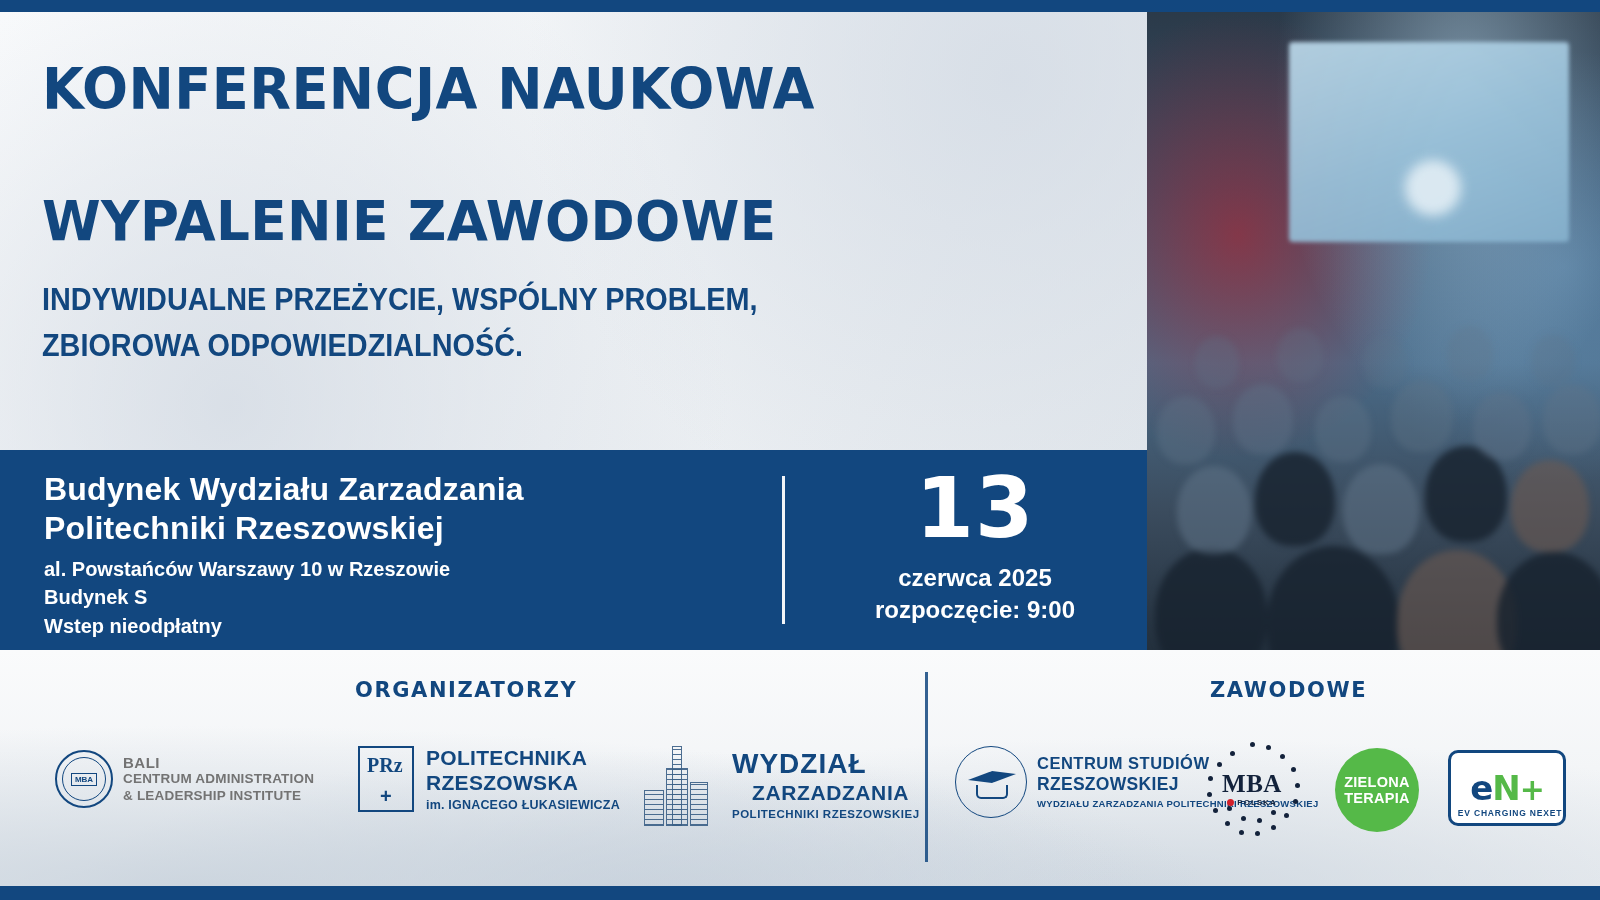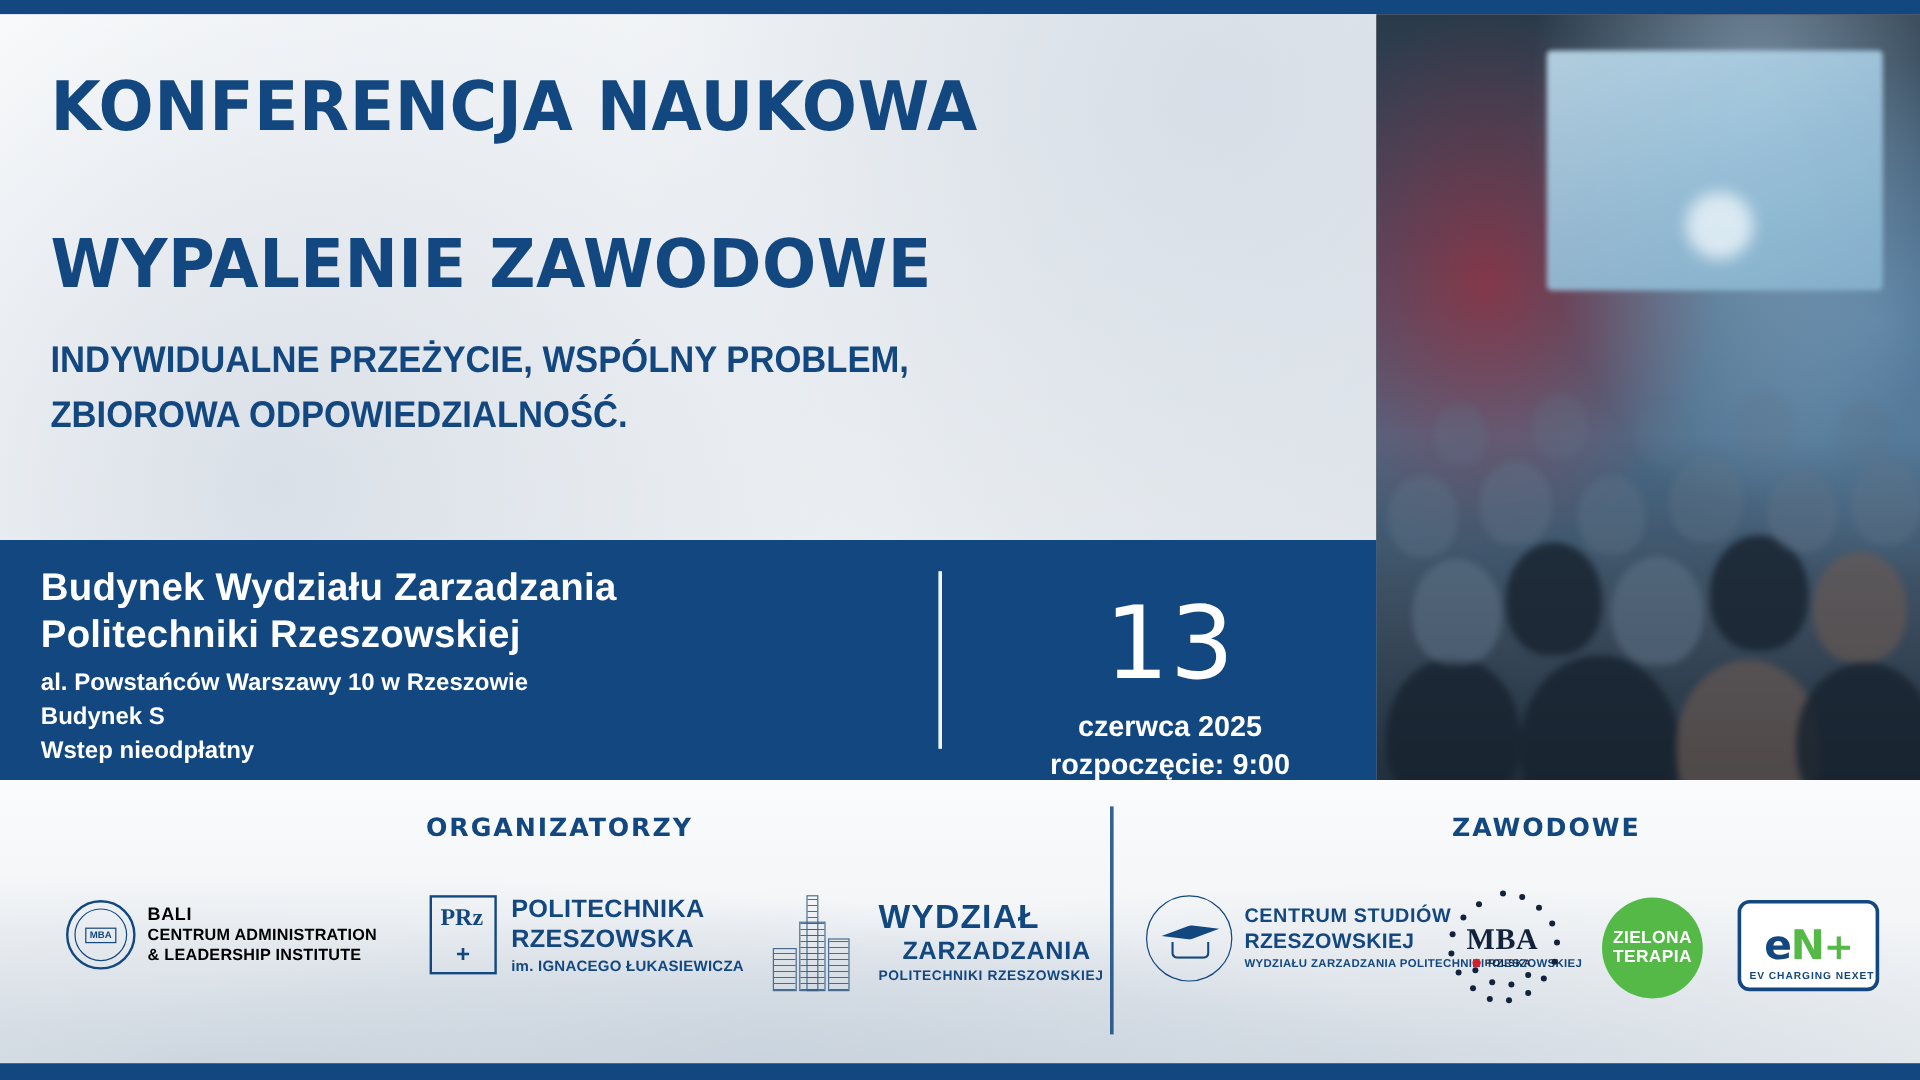--- a/index.html
+++ b/index.html
@@ -150,21 +150,21 @@
   
   .info-band {
     position: absolute;
     top: 450px; left: 0;
     width: 1147px; height: 200px;
     background: #12477f;
     color: #ffffff;
   }
   .venue {
     position: absolute;
-    top: 20px; left: 34px;
+    top: 20px; left: 44px;
     width: 700px;
   }
   .venue-line1 {
     font-size: 32px; font-weight: 700; line-height: 1.22;
     letter-spacing: 0.2px;
   }
   .venue-line2 {
     font-size: 32px; font-weight: 700; line-height: 1.22;
     letter-spacing: 0.2px;
   }
@@ -179,24 +179,23 @@
     background: #ffffff;
     opacity: 0.95;
   }
   .date-block {
     position: absolute;
     top: 16px; left: 830px;
     width: 290px;
     text-align: center;
   }
   .date-day {
-    font-size: 84px; font-weight: 400; line-height: 1;
+    font-size: 84px; font-weight: 700; line-height: 1;
     letter-spacing: 1px;
     font-family: "DejaVu Sans", sans-serif;
-    margin-top: 28px;
   }
   .date-month {
     margin-top: 12px;
     font-size: 24px; font-weight: 600; line-height: 1.35;
   }
   .date-time {
     font-size: 24px; font-weight: 600; line-height: 1.35;
   }
 
   
@@ -247,21 +246,21 @@
     position: relative;
   }
   .bali .crest::before {
     content: ""; position: absolute; inset: 5px;
     border: 1px solid #12477f; border-radius: 50%;
   }
   .bali .crest span {
     font-size: 8px; font-weight: 700; color: #12477f;
     border: 1px solid #12477f; padding: 1px 3px;
   }
-  .bali .txt { margin-left: 10px; color: #000000; }
+  .bali .txt { margin-left: 10px; color: #737373; }
   .bali .t1 { font-size: 15px; font-weight: 700; letter-spacing: 0.5px; line-height: 1.15; }
   .bali .t2 { font-size: 13.5px; font-weight: 700; letter-spacing: 0.2px; line-height: 1.2; }
   .bali .t3 { font-size: 13.5px; font-weight: 700; letter-spacing: 0.2px; line-height: 1.2; }
 
   
   .prz { left: 358px; top: 96px; }
   .prz .mark {
     width: 56px; height: 66px;
     border: 2.5px solid #12477f;
     position: relative;

